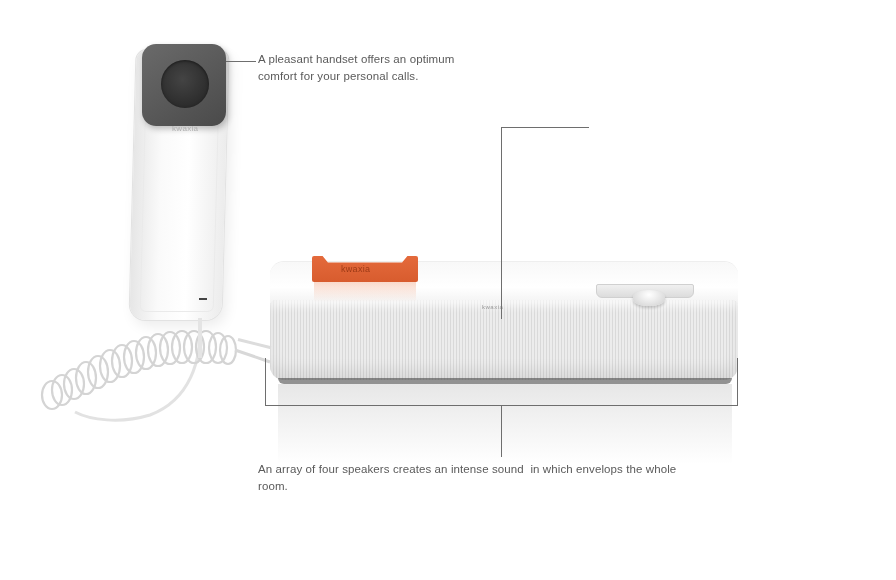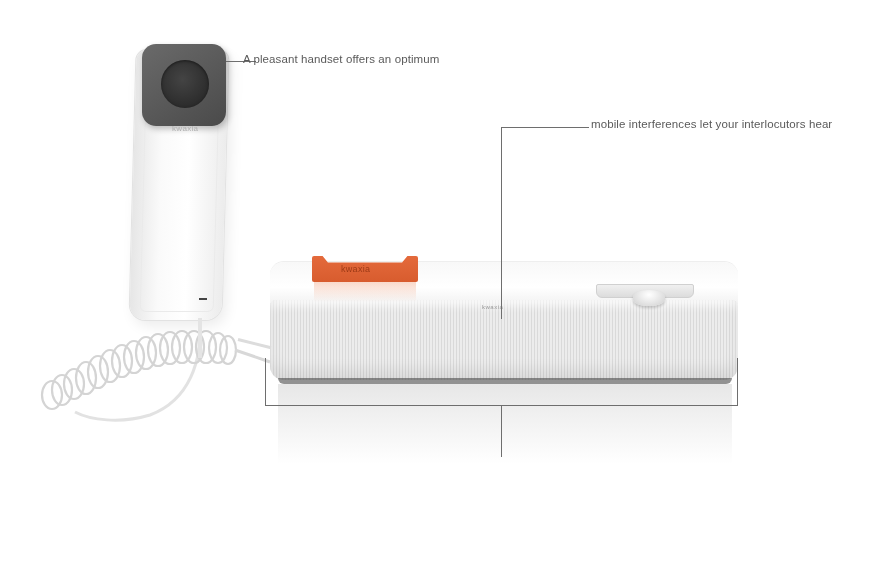--- a/index.html
+++ b/index.html
@@ -157,28 +157,30 @@
 <div class="cable-right"></div>
 
 <div class="cradle"></div>
 <span class="cradle-logo">kwaxia</span>
 <div class="cradle-reflection"></div>
 
 <div class="dock-slot"></div>
 <div class="dock-connector"></div>
 
 <div class="line" style="left:226px; top:61px; width:30px; height:1px;"></div>
-<div class="caption" style="left:243px; top:51px;">
+<div class="caption" style="left:258px; top:51px;">
   <div>A pleasant handset offers an optimum</div>
+  <div>comfort for your personal calls.</div>
 </div>
 
 <div class="line" style="left:501px; top:127px; width:88px; height:1px;"></div>
 <div class="line" style="left:501px; top:127px; width:1px; height:192px;"></div>
 <div class="caption" style="left:591px; top:116px;">
-  <div>mobile interferences let your interlocutors hear</div>
 </div>
 
 <div class="line" style="left:265px; top:358px; width:1px; height:47px;"></div>
 <div class="line" style="left:737px; top:358px; width:1px; height:47px;"></div>
 <div class="line" style="left:265px; top:405px; width:473px; height:1px;"></div>
 <div class="line" style="left:501px; top:405px; width:1px; height:52px;"></div>
 <div class="caption" style="left:258px; top:461px;">
+  <div style="white-space:pre;">An array of four speakers creates an intense sound  in which envelops the whole</div>
+  <div>room.</div>
 </div>
 
 </body></html>

